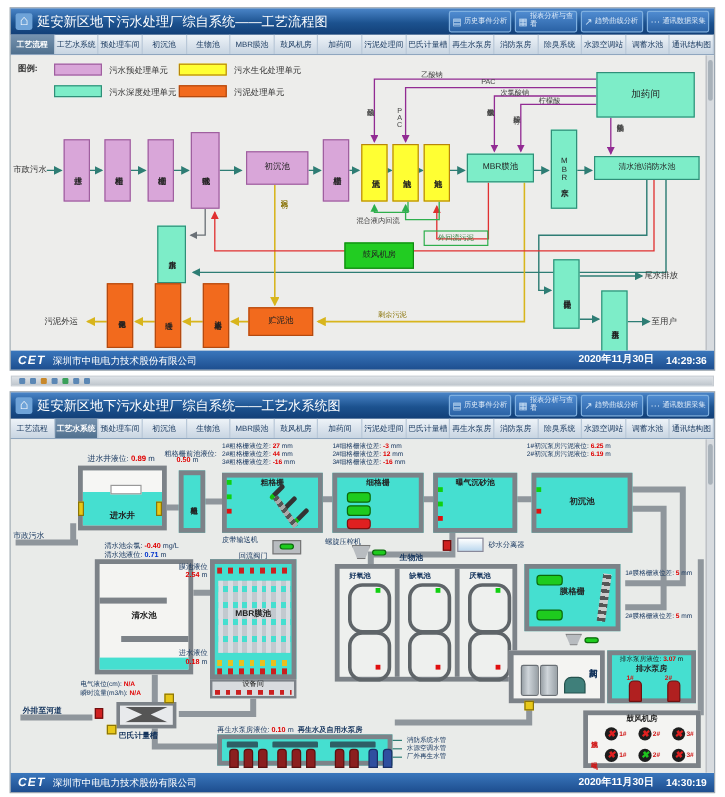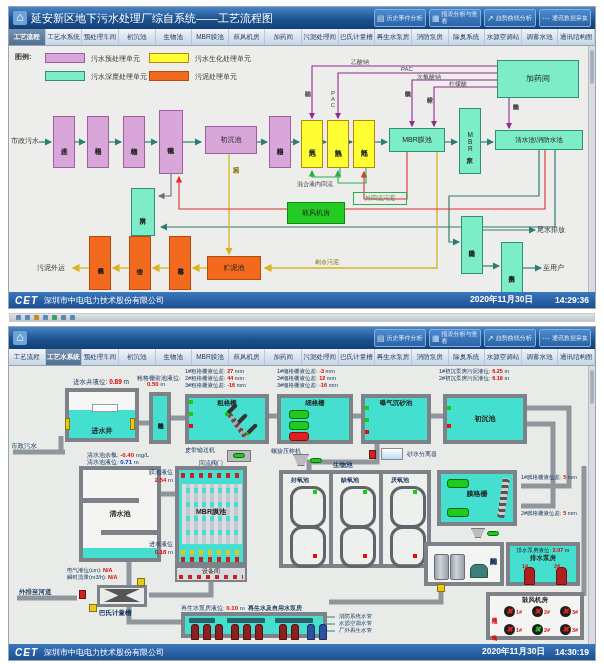--- a/index.html
+++ b/index.html
@@ -234,37 +234,38 @@
     <span class="a lbl" style="left:534px;top:217px">至用户</span>
     <div class="sb">
           <i class="sbthumb"></i>
         </div>
   </div>
 
   <div class="footer">
     <span class="cet">CET</span>
     <span>深圳市中电电力技术股份有限公司</span>
     <span class="fdate">2020年11月30日</span>
-    <span class="fdate" style="margin-left:16px">14:29:36</span>
+    <span class="fdate" style="margin-left:4px">14:29:36</span>
   </div>
 </div>
 
 <div class="strip">
   <i class="dot"></i>
       <i class="dot"></i>
       <i class="dot" style="background:#c8882a"></i>
       <i class="dot"></i>
       <i class="dot" style="background:#3aa05a"></i>
       <i class="dot"></i>
       <i class="dot"></i>
 </div>
 
 <div class="panel">
   <div class="titlebar">
     <span class="home">⌂</span>
+    <span class="ptitle">延安新区地下污水处理厂综自系统——工艺水系统图</span>
     <span class="hbtns">
       <span class="hbtn">
             <i class="hicon">▤</i>
             <span>历史事件分析</span>
           </span>
       <span class="hbtn">
             <i class="hicon">▦</i>
             <span>报表分析与查看</span>
           </span>
       <span class="hbtn">

